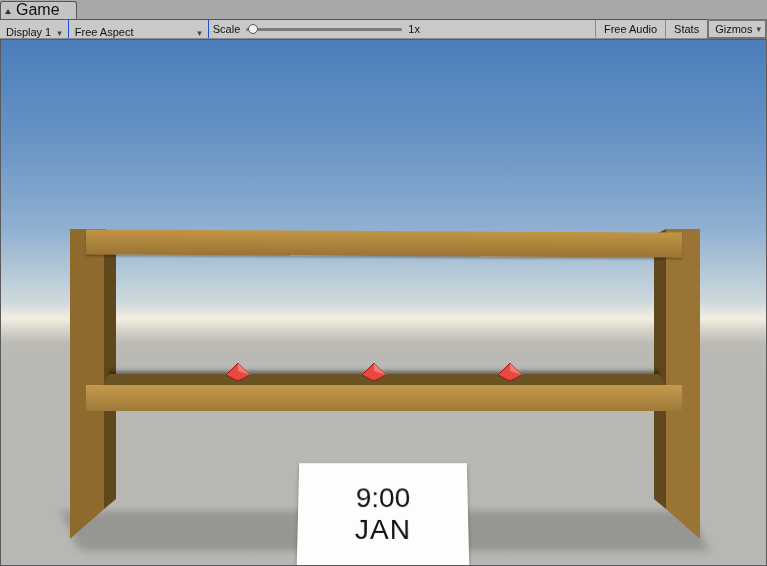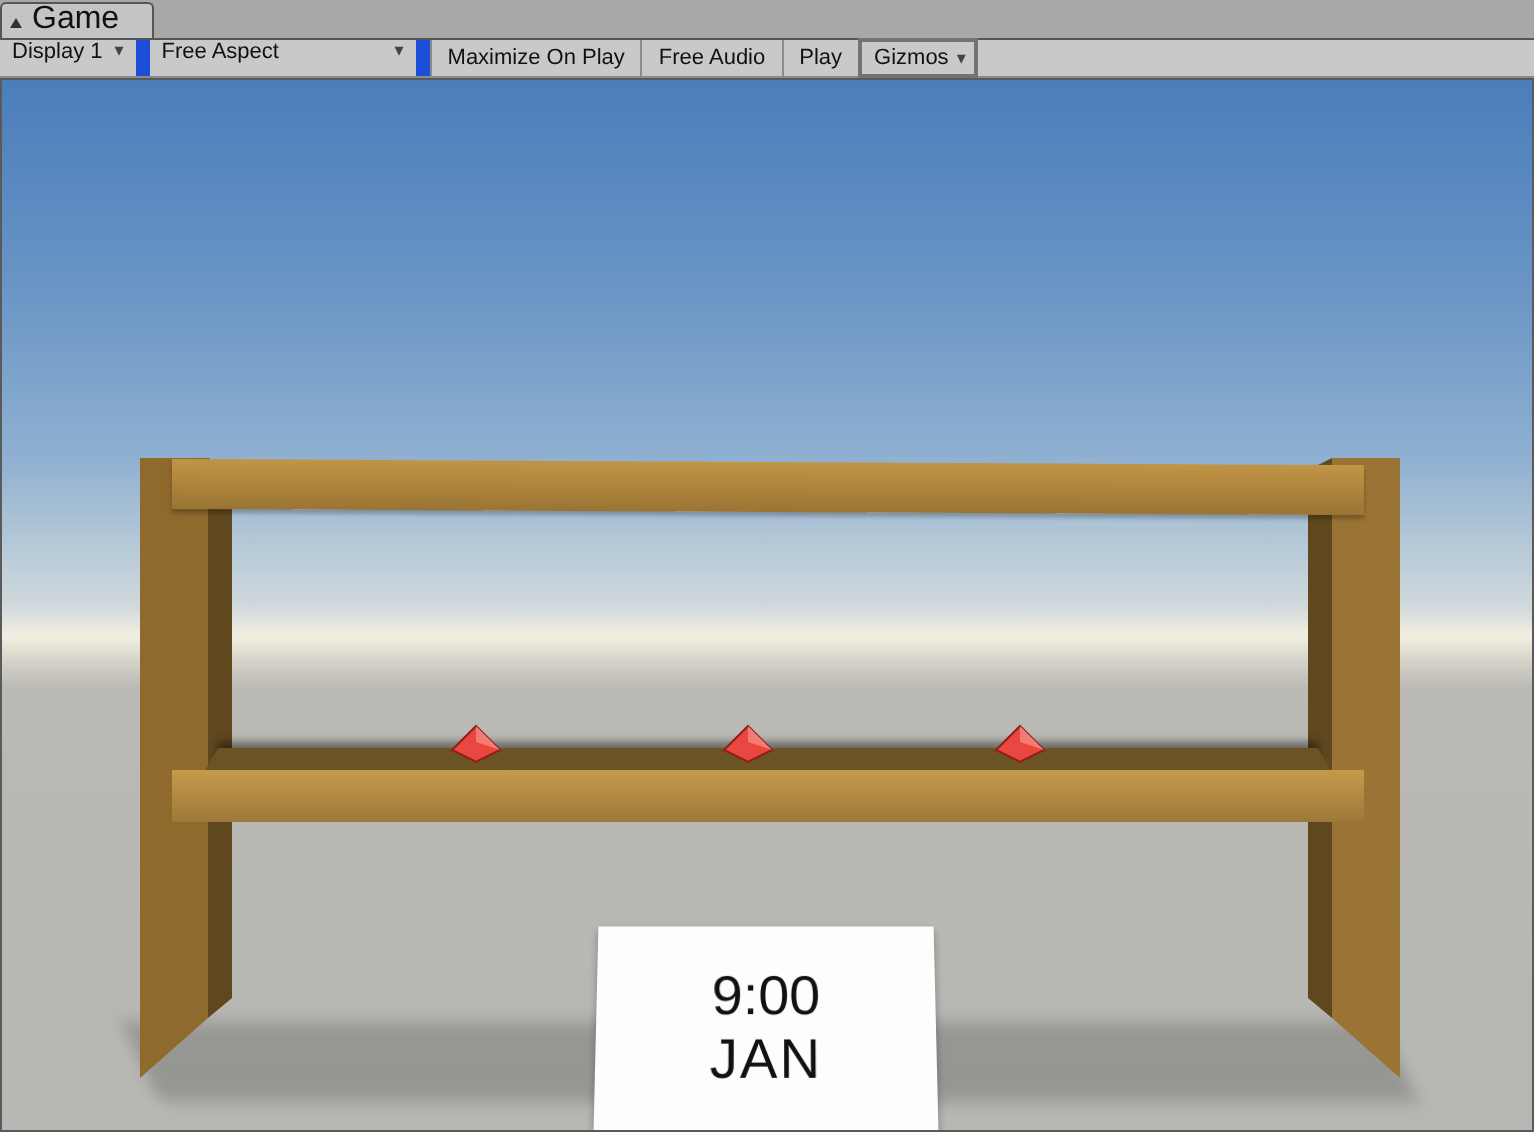--- a/index.html
+++ b/index.html
@@ -5,21 +5,21 @@
   * { margin:0; padding:0; box-sizing:border-box; font-family:Arial, sans-serif; }
   html,body { width:767px; height:566px; overflow:hidden; background:#c4c4c4; }
 
   
   .window-tabs { height:20px; background:#a8a8a8; display:flex; align-items:flex-end; border-bottom:1px solid #555; }
   .tab { height:18px; background:#c4c4c4; border:1px solid #555; border-bottom:none; padding:1px 16px 0 4px; font-size:16px; display:flex; align-items:flex-end; gap:4px; color:#111; border-top-left-radius:3px; border-top-right-radius:3px; }
   .tab .chevron { width:0; height:0; border-left:3px solid transparent; border-right:3px solid transparent; border-bottom:5px solid #333; margin-right:1px; align-self:center; }
 
   
   .toolbar { height:19px; background:#c9c9c9; border-bottom:1px solid #8b8b8b; display:flex; align-items:stretch; font-size:11px; color:#111; user-select:none; }
-  .tb-seg { display:flex; align-items:flex-start; padding:0 6px; border-right:7px solid #1d4ed8; cursor:default; white-space:nowrap; }
+  .tb-seg { display:flex; align-items:flex-end; padding:0 6px; border-right:1px solid #1d4ed8; cursor:default; white-space:nowrap; }
   .tb-seg.noline { border-right:none; }
   .dd-arrow { font-size:9px; margin-left:6px; color:#444; }
   .scale-wrap { display:flex; align-items:center; padding:0 4px; flex:1; min-width:0; }
   .scale-label { margin-right:6px; }
   .slider { position:relative; width:156px; height:12px; }
   .slider-track { position:absolute; top:5px; left:0; right:0; height:3px; background:#7a7a7a; border-radius:2px; }
   .slider-knob { position:absolute; top:1px; left:2px; width:10px; height:10px; background:#f0f0f0; border:1px solid #555; border-radius:50%; }
   .scale-val { margin-left:6px; }
   .tb-btn { display:flex; align-items:center; padding:0 8px; border-left:1px solid #8b8b8b; cursor:default; }
   .gizmos { border:2px solid #737373; margin:-1px 0 -1px 0; padding:0 4px 0 6px; }
@@ -84,28 +84,33 @@
 
 <div class="toolbar">
   <div class="tb-seg">
     <span>Display 1</span>
     <span class="dd-arrow">▾</span>
   </div>
   <div class="tb-seg" style="min-width:140px;gap:39px;">
     <span>Free Aspect</span>
     <span class="dd-arrow" style="margin-left:auto;">▾</span>
   </div>
-  <div class="tb-btn">
-    <span>Maximize On Play</span>
+  <div class="tb-seg noline scale-wrap">
+    <span class="scale-label">Scale</span>
+    <div class="slider">
+      <div class="slider-track"></div>
+      <div class="slider-knob"></div>
+    </div>
+    <span class="scale-val">1x</span>
   </div>
   <div class="tb-btn">
     <span>Free Audio</span>
   </div>
   <div class="tb-btn">
-    <span>Play</span>
+    <span>Stats</span>
   </div>
   <div class="tb-btn gizmos">
     <span>Gizmos</span>
     <span class="dd-arrow">▾</span>
   </div>
 </div>
 
 <div class="game">
   <div class="sky"></div>
 

